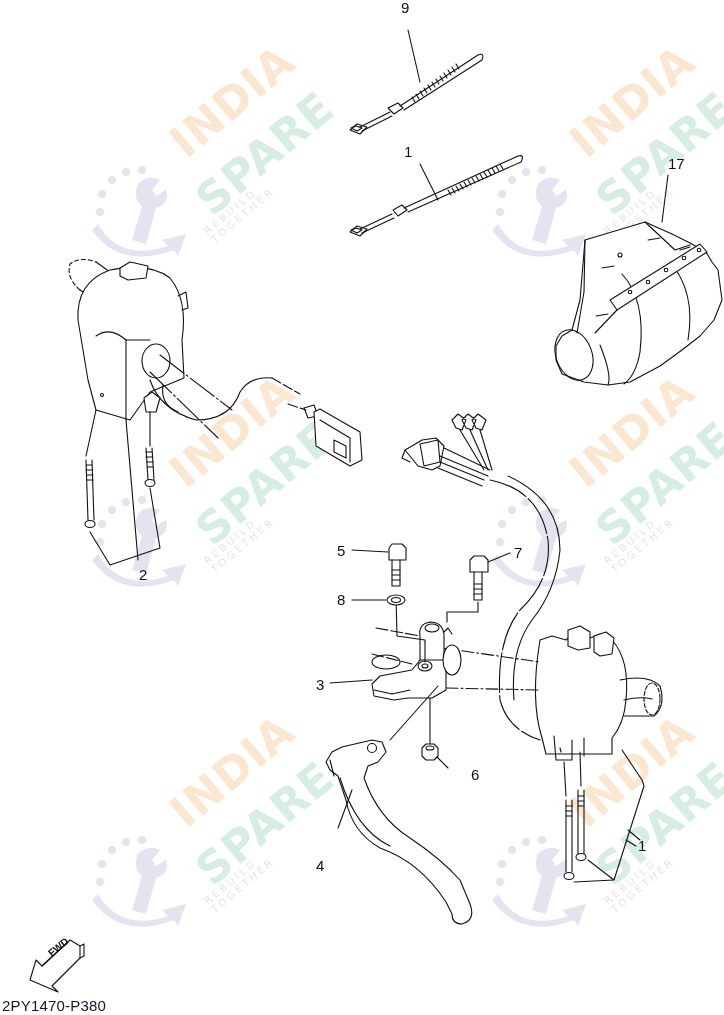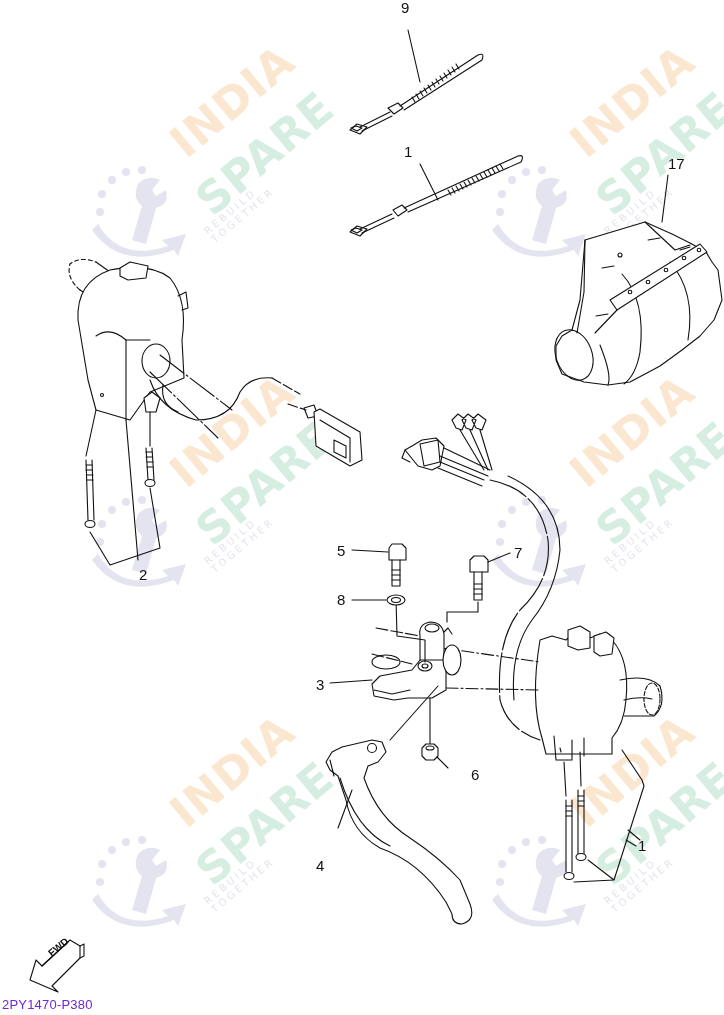--- a/index.html
+++ b/index.html
@@ -1,21 +1,21 @@
 <!DOCTYPE html>
 <html><head>
 <meta charset="utf-8">
 <style>
   html, body { margin: 0; padding: 0; background: #ffffff; }
   body { width: 724px; height: 1015px; position: relative; overflow: hidden;
          font-family: "Liberation Sans", sans-serif; }
   #canvas { position: absolute; left: 0; top: 0; width: 724px; height: 1015px; }
   .callout { position: absolute; font-family: "Liberation Sans", sans-serif;
              font-size: 15px; color: #111; line-height: 1; }
-  .code { position: absolute; left: 2px; top: 997px; font-size: 13px; color: #6d28d9;
+  .code { position: absolute; left: 2px; top: 997px; font-size: 15px; color: #0f172a;
           font-family: "Liberation Sans", sans-serif; letter-spacing: 0.2px; }
   .wm { position: absolute; pointer-events: none; }
   .wm-india { font-family: "DejaVu Sans", sans-serif; font-weight: bold; font-size: 44px;
               color: #fbe6cf; letter-spacing: 1px; }
   .wm-spare { font-family: "DejaVu Sans", sans-serif; font-weight: bold; font-size: 44px;
               color: #d6ede2; letter-spacing: 1px; }
   .wm-tag { font-family: "DejaVu Sans", sans-serif; font-size: 10px; color: #e2e3ee;
             letter-spacing: 3px; }
   .wm-block { position: absolute; width: 260px; height: 200px; transform-origin: 0 0; }
 </style>

